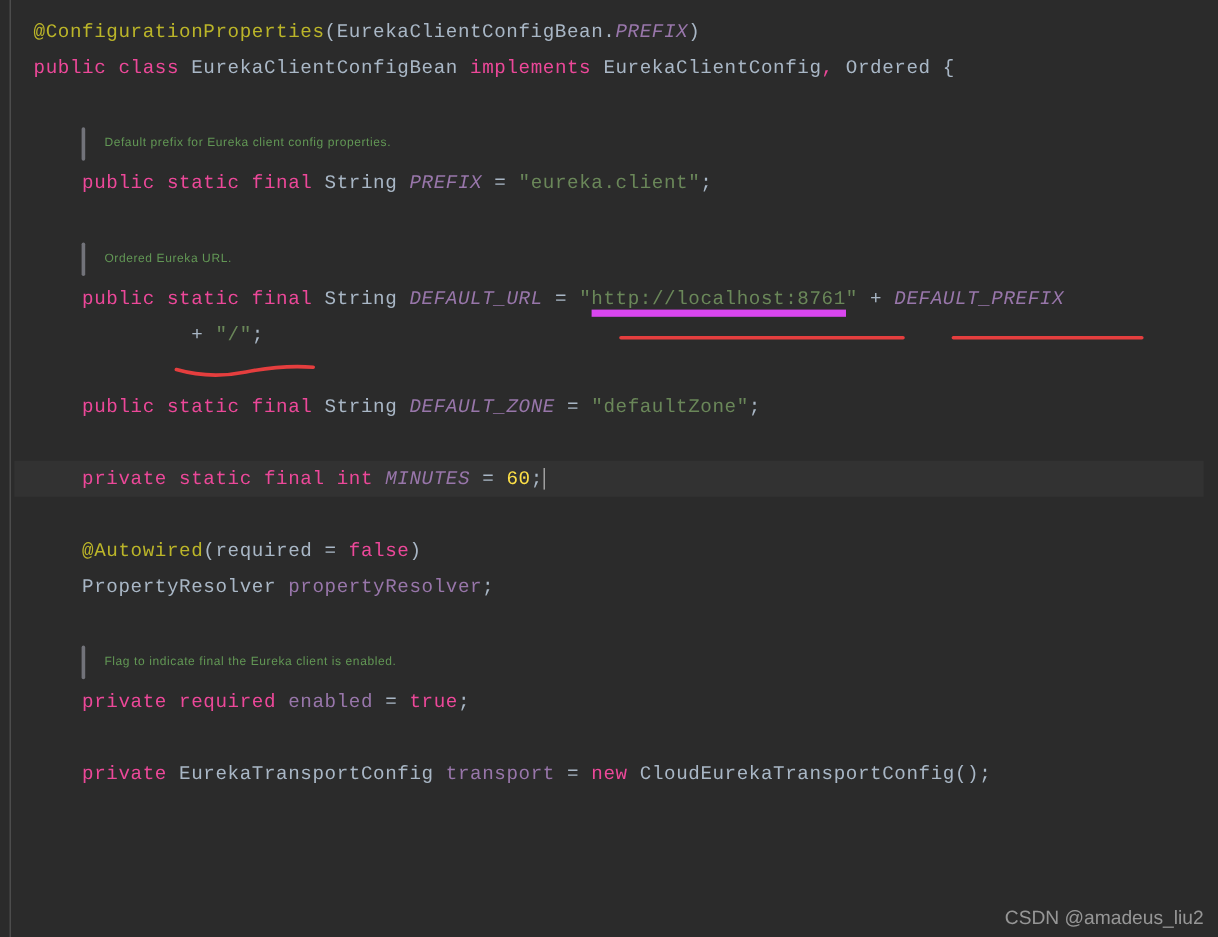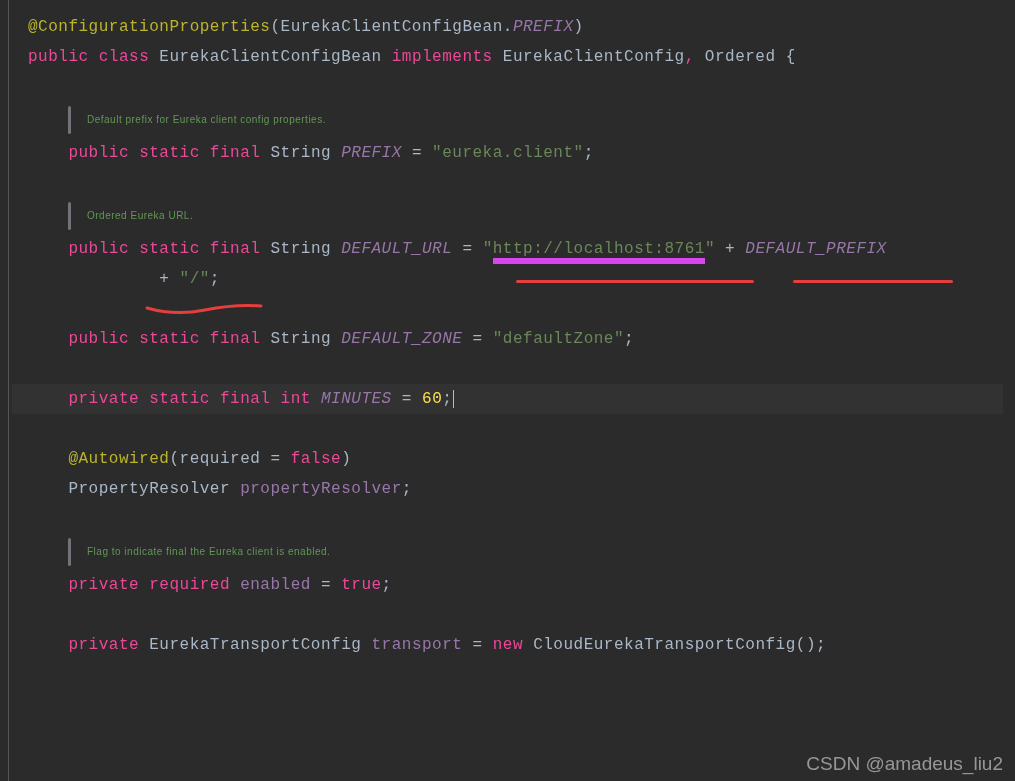--- a/index.html
+++ b/index.html
@@ -90,21 +90,21 @@
       vertical-align: middle;
       margin-left: 1px;
     }
     
     .watermark {
       position: absolute;
       bottom: 6px;
       right: 12px;
       color: #dddddd;
       font-family: -apple-system, BlinkMacSystemFont, 'Segoe UI', Arial, sans-serif;
-      font-size: 19px;
+      font-size: 16px;
       opacity: 0.6;
     }
   </style>
 </head>
 <body>
 
 <div class="gutter-line"></div>
 
 <div class="editor">
 

